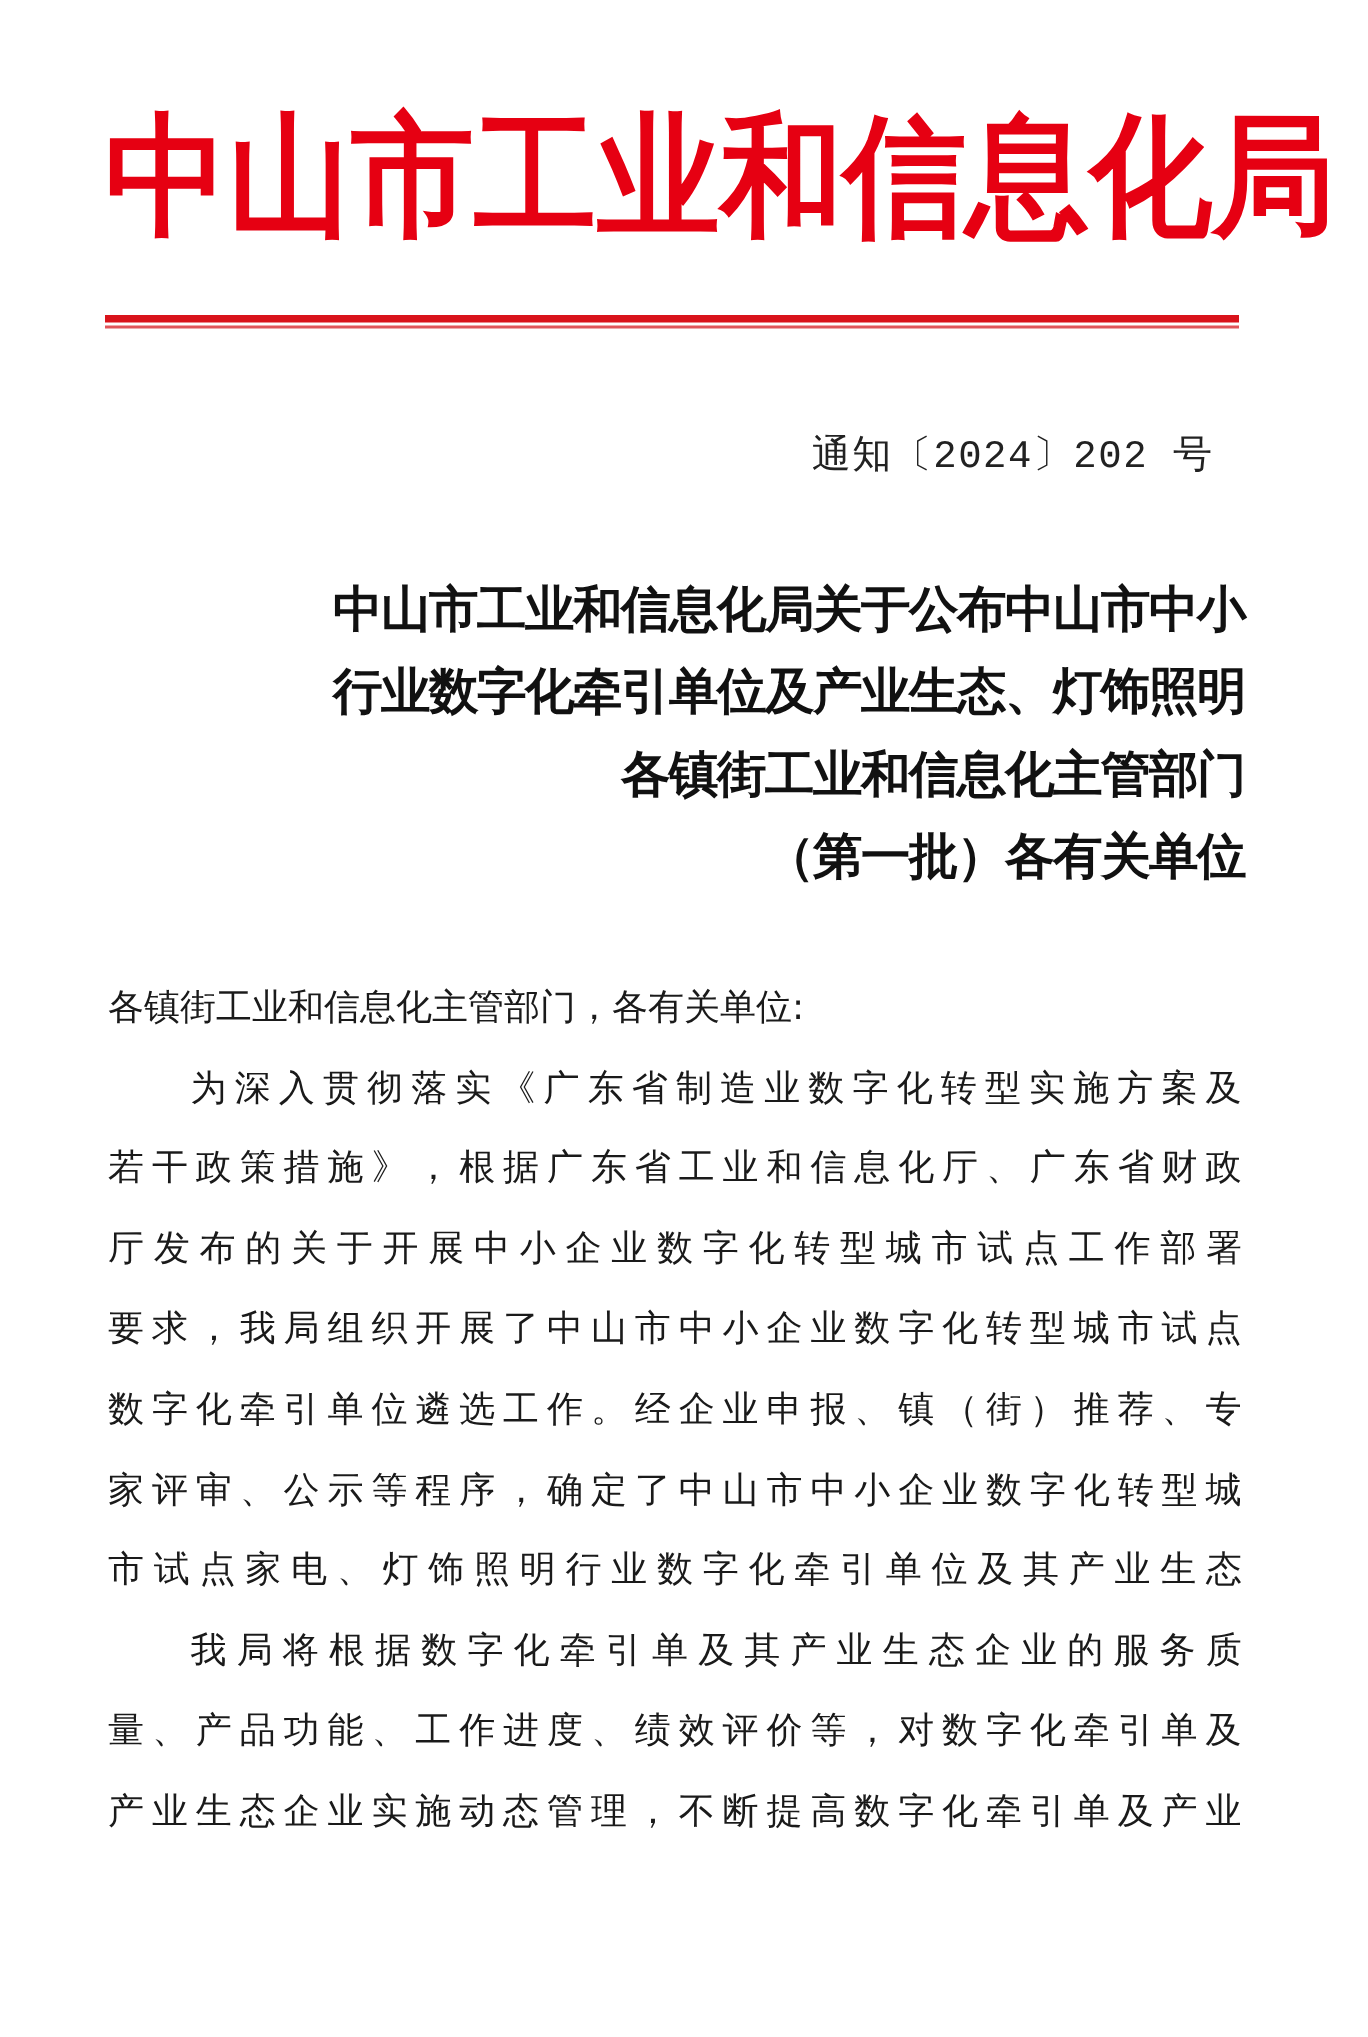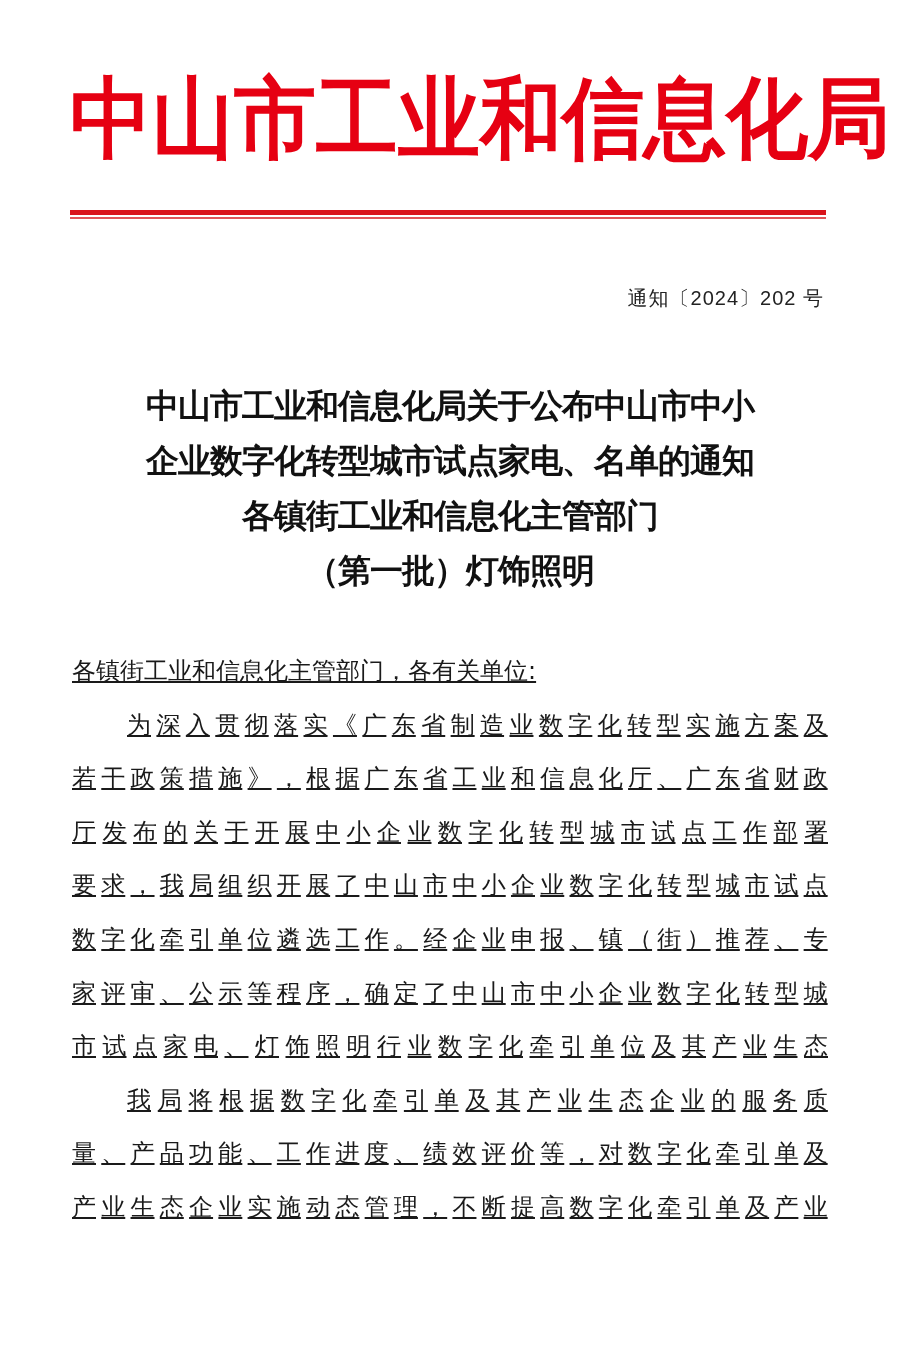--- a/index.html
+++ b/index.html
@@ -47,33 +47,33 @@
       height: 5px;
       background: #d9131b;
     }
     .red-rule.thin {
       top: 217px;
       height: 2px;
       background: #e0555a;
     }
     .doc-number {
       position: absolute;
-      right: 88px;
+      right: 103px;
       top: 285px;
-      font-family: Liberation Sans, sans-serif;
-      font-size: 20px;
+      font-family: Liberation Mono, monospace;
+      font-size: 26px;
       letter-spacing: 1px;
       color: #222;
     }
     .title {
       position: absolute;
       left: 70px;
       width: 760px;
       top: 378px;
-      text-align: center;
+      text-align: right;
       font-family: "DejaVu Serif", "Liberation Serif", serif;
       font-weight: bold;
       font-size: 33px;
       line-height: 55px;
       color: #111;
     }
     .title div {
       white-space: nowrap;
       letter-spacing: -1px;
     }
@@ -84,21 +84,20 @@
       top: 645px;
       font-family: "DejaVu Sans", "Liberation Sans", sans-serif;
       font-size: 24px;
       line-height: 53.6px;
       color: #1a1a1a;
     }
     .body-text .line {
       white-space: nowrap;
       display: flex;
       justify-content: space-between;
-      text-decoration: underline;
     }
     .body-text .line.indent {
       padding-left: 55px;
     }
     .body-text .line.last {
       justify-content: flex-start;
     }
   </style>
 </head>
 <body>
@@ -116,23 +115,23 @@
   <span>局</span>
 </div>
 
 <div class="red-rule thick"></div>
 <div class="red-rule thin"></div>
 
 <div class="doc-number">通知〔2024〕202 号</div>
 
 <div class="title">
   <div>中山市工业和信息化局关于公布中山市中小</div>
-  <div>企业数字化转型城市试点家电、名单的通知</div>
+  <div>行业数字化牵引单位及产业生态、灯饰照明</div>
   <div>各镇街工业和信息化主管部门</div>
-  <div>（第一批）灯饰照明</div>
+  <div>（第一批）各有关单位</div>
 </div>
 
 <div class="body-text">
   <div class="line last">各镇街工业和信息化主管部门，各有关单位:</div>
 
   <div>
     <div class="line indent">
         <span>为</span>
         <span>深</span>
         <span>入</span>

